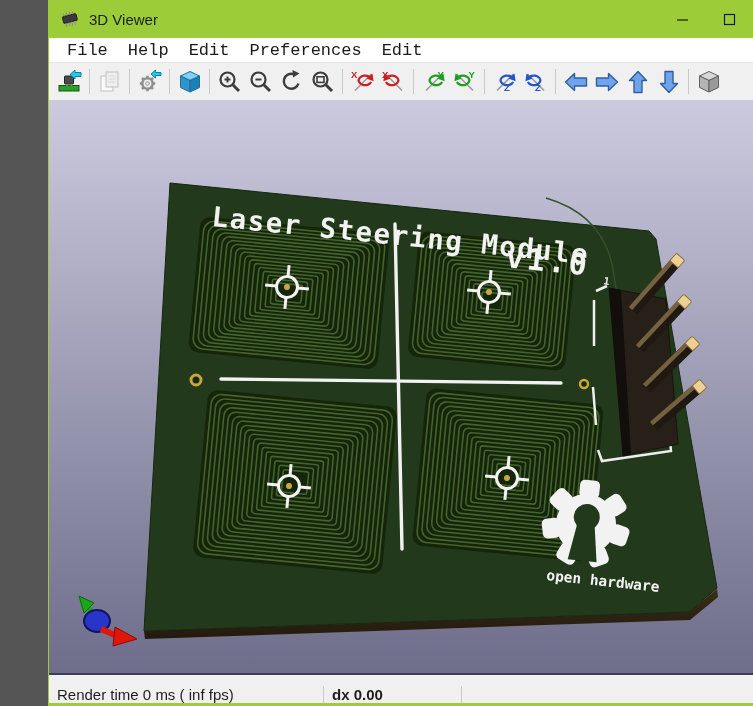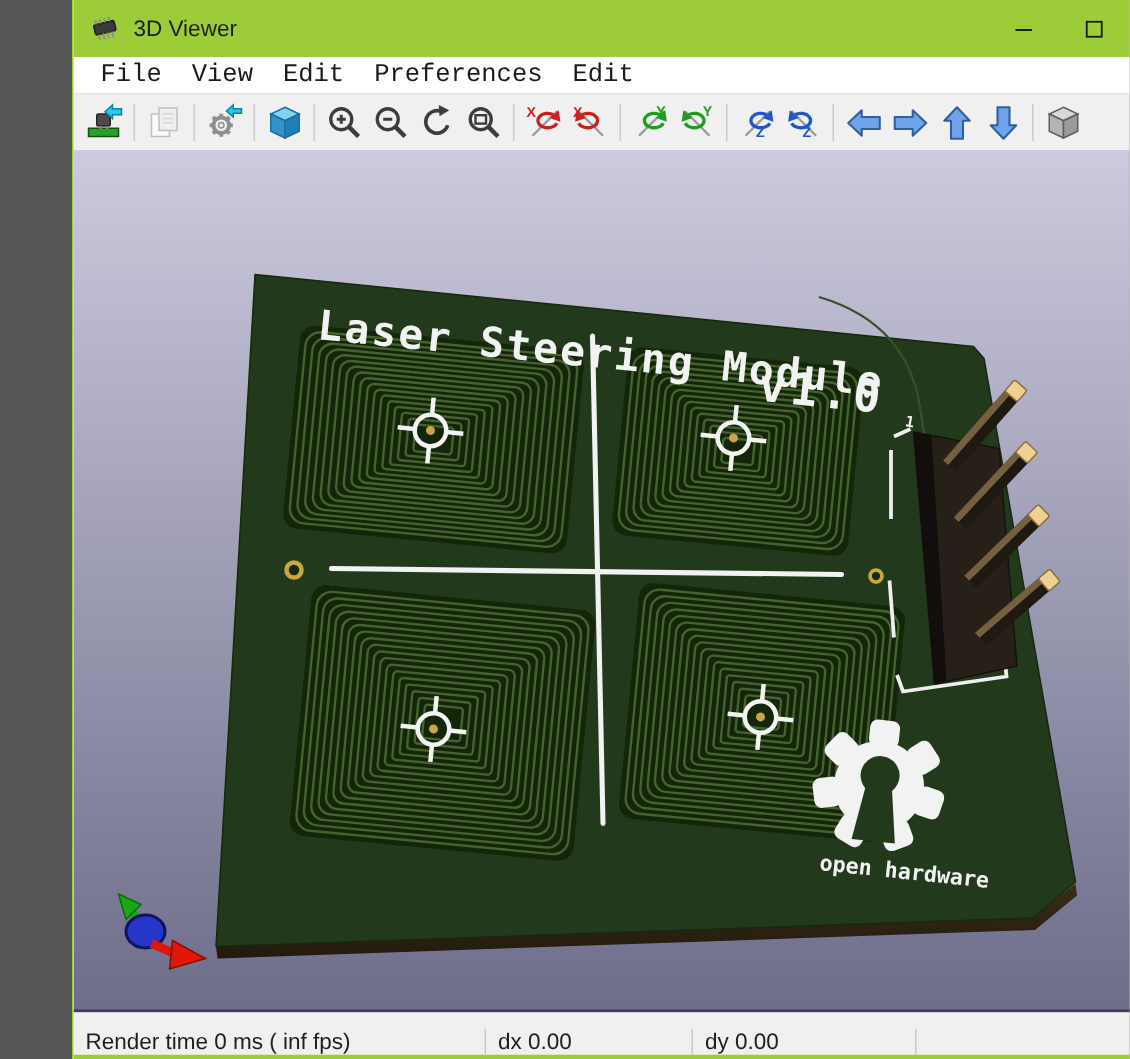--- a/index.html
+++ b/index.html
@@ -46,21 +46,21 @@
   
   .viewport { display: block; }
   .silk { font-family: "DejaVu Sans Mono", monospace; font-weight: bold; fill: #f2f2f2; }
   
   .statusbar {
     height: 28px; background: #f0f0f0; display: flex; align-items: flex-end;
     font-size: 15px; color: #1e1e1e; position: relative;
   }
   .scell { display: flex; align-items: center; padding-left: 8px; border-right: 1px solid #c8c8c8; }
   .scell.c1 { width: 275px; }
-  .scell.c2 { width: 138px; }
+  .scell.c2 { width: 138px; font-weight: bold; }
   .scell.c3 { width: 149px; }
   .scell.c4 { flex: 1; border-right: none; }
   .grip { position: absolute; right: 2px; bottom: 2px; }
   .bottomedge { height: 3px; background: #9ccd39; }
 </style>
 </head>
 <body>
 
 <div class="window">
 
@@ -96,21 +96,21 @@
     </button>
     <button class="wbtn">
       <svg width="14" height="14" viewBox="0 0 14 14">
           <path d="M1,1 L13,13 M13,1 L1,13" stroke="#1a1a1a" stroke-width="1.2"></path>
         </svg>
     </button>
   </div>
 
   <div class="menubar">
     <span class="mitem">File</span>
-    <span class="mitem">View</span>
+    <span class="mitem">Help</span>
     <span class="mitem">Edit</span>
     <span class="mitem">Preferences</span>
     <span class="mitem">Edit</span>
   </div>
 
   <div class="toolbar">
     <svg width="0" height="0" style="position:absolute">
       <defs>
         <symbol id="ic-rot" viewBox="0 0 26 26">
           <line x1="5" y1="21.5" x2="21.5" y2="5" stroke="#9b9b9b" stroke-width="1.6"></line>
@@ -469,21 +469,20 @@
       <line x1="52" y1="529" x2="68" y2="536" stroke="#e01708" stroke-width="6"></line>
       <polygon points="66,527 88,539 64,546" fill="#e01708" stroke="#8a0d04"></polygon>
     </g>
 
     <rect x="0" y="573" width="751" height="2" fill="#3e3d55"></rect>
   </svg>
 
   <div class="statusbar">
     <div class="scell c1">Render time 0 ms ( inf fps)</div>
     <div class="scell c2">dx 0.00</div>
-    <div class="scell c3">dy 0.00</div>
     <div class="scell c4"></div>
     <svg class="grip" width="10" height="10">
       <g fill="#a0a0a0">
         <rect x="7" y="7" width="2" height="2"></rect>
           <rect x="7" y="3" width="2" height="2"></rect>
         <rect x="3" y="7" width="2" height="2"></rect>
       </g>
     </svg>
   </div>
   <div class="bottomedge"></div>

